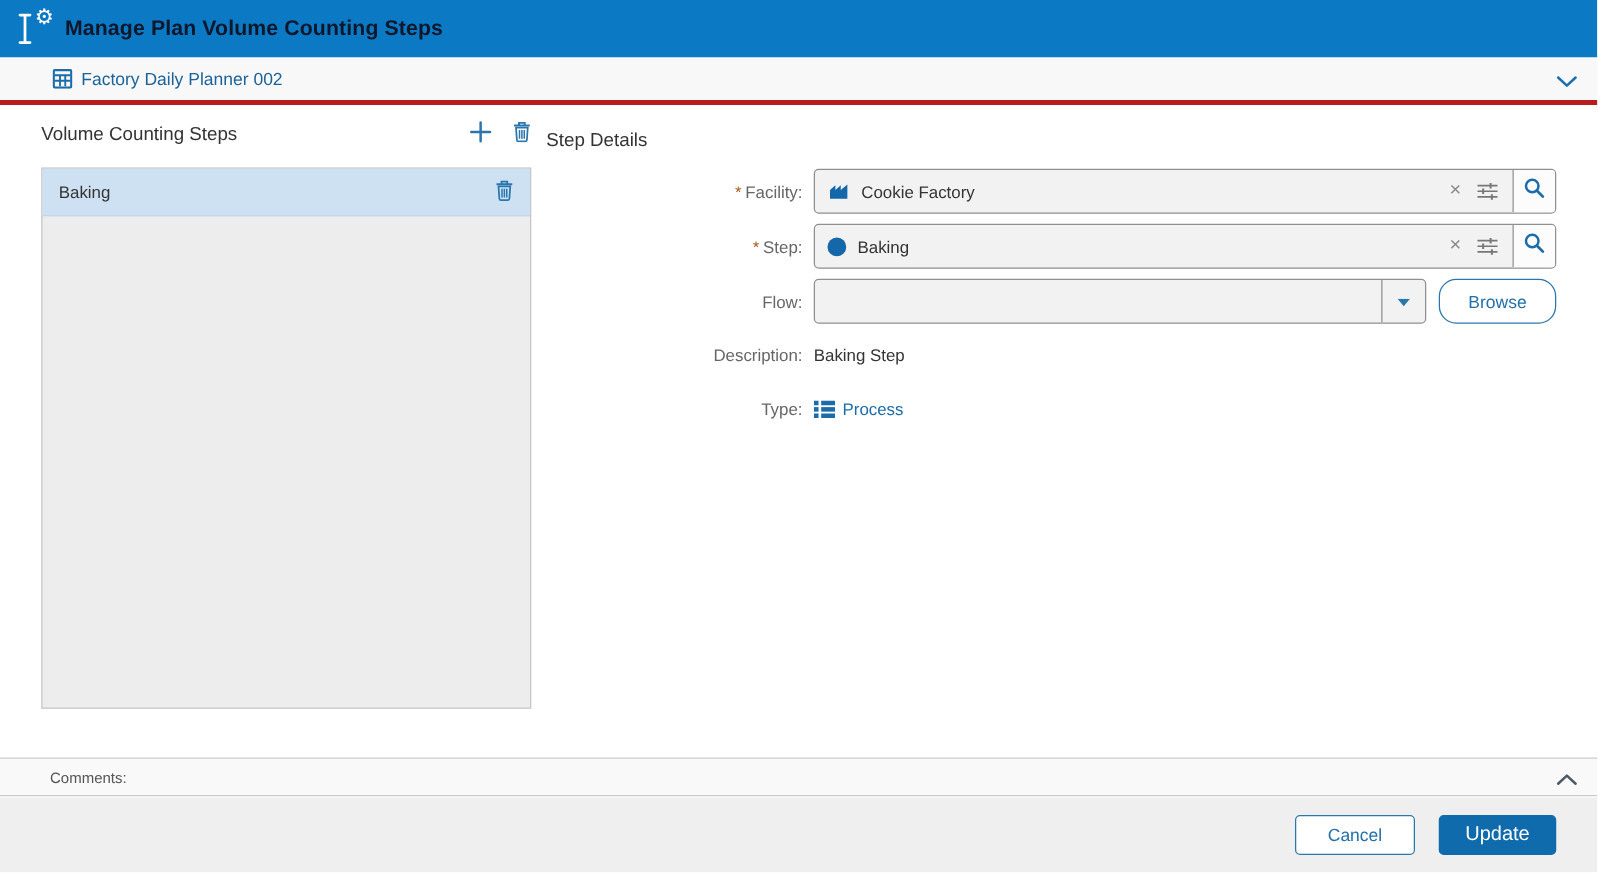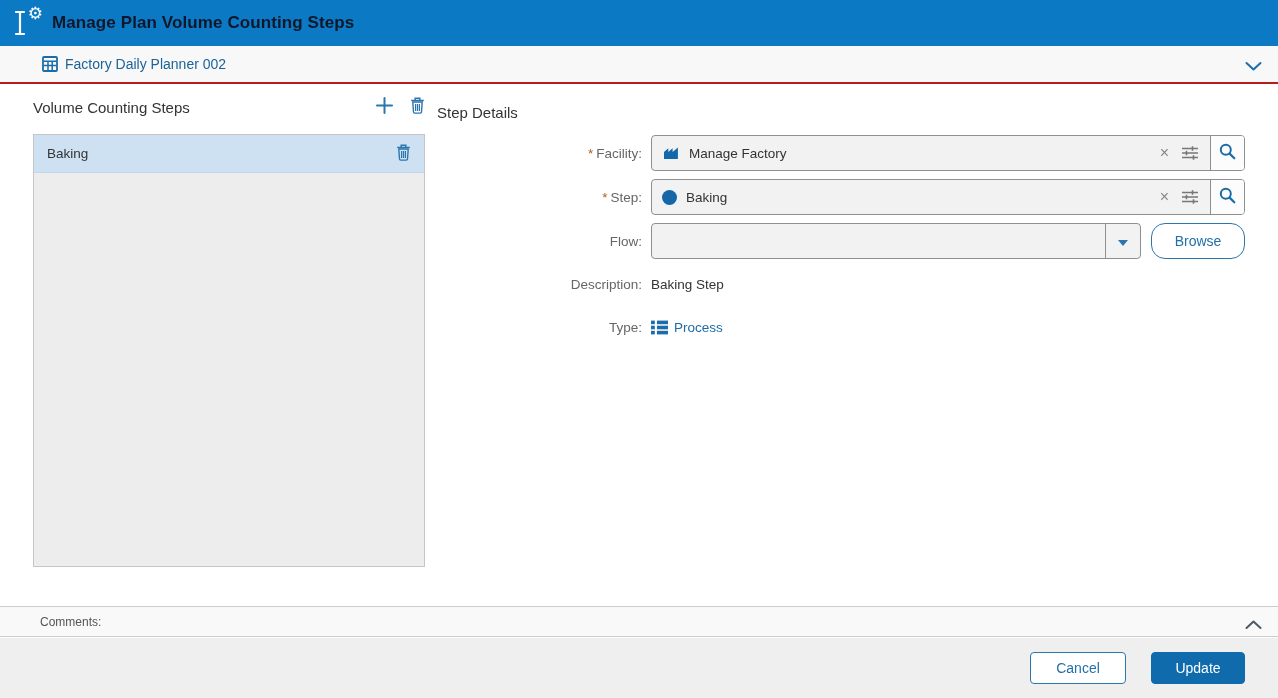--- a/index.html
+++ b/index.html
@@ -9,21 +9,21 @@
 
   
   .titlebar { position:absolute; top:0; left:0; right:0; height:46px; background:#0c79c5;
               display:flex; align-items:center; padding-left:13px; }
   .title-icon { position:relative; width:30px; height:32px; margin-right:9px; flex:0 0 auto; }
   .title-icon .gear-glyph { position:absolute; top:-2px; right:0; color:#fff; font-size:17px; line-height:17px; }
   .title-text { color:#0f172a; font-size:17px; font-weight:600; letter-spacing:.1px; }
 
   
   .breadcrumb-row { position:absolute; top:46px; left:0; right:0; height:38px; background:#f8f8f8;
-                    border-bottom:2px solid #b91c1c; display:flex; align-items:center; padding-left:42px; }
+                    border-bottom:4px solid #b91c1c; display:flex; align-items:center; padding-left:42px; }
   .breadcrumb-row .crumb-icon { margin-right:7px; display:flex; }
   .breadcrumb-row .crumb-text { color:#1c6399; font-size:14px; }
   .crumb-chevron { position:absolute; right:16px; top:12px; cursor:pointer; }
 
   
   .main { position:absolute; top:84px; left:0; right:0; height:522px; background:#fff; }
 
   .list-title-row { position:absolute; left:33px; top:12px; width:392px; display:flex; align-items:center; }
   .list-title { flex:1; font-size:15px; color:#333; }
   .icon-btn { background:none; border:none; padding:0; margin-left:16px; cursor:pointer; display:flex; align-items:center; }
@@ -69,22 +69,22 @@
                   border-top:1px solid #ccc; border-bottom:1px solid #ccc;
                   display:flex; align-items:center; padding-left:40px; }
   .comments-label { color:#555; font-size:12px; }
   .comments-chevron { position:absolute; right:16px; top:9px; cursor:pointer; }
 
   
   .footer { position:absolute; top:638px; left:0; right:0; height:60px; background:#efefef;
             display:flex; align-items:center; justify-content:flex-end; padding-right:33px; }
   .cancel-btn { width:96px; height:32px; background:#fff; border:1px solid #2b76ac; border-radius:4px;
                 color:#2270a8; font-size:14px; cursor:pointer; font-family:"Liberation Sans", sans-serif; }
-  .update-btn { margin-left:25px; width:94px; height:32px; background:#0f6bab; border:1px solid #0f6bab;
-                border-radius:4px; color:#fff; font-size:14px; cursor:pointer;
+  .update-btn { margin-left:19px; width:94px; height:32px; background:#0f6bab; border:1px solid #0f6bab;
+                border-radius:4px; color:#fff; font-size:16px; cursor:pointer;
                 font-family:"Liberation Sans", sans-serif; }
 </style>
 </head>
 <body>
 
 <div class="app">
 
   <div class="titlebar">
     <span class="title-icon">
       <svg width="22" height="32" viewBox="0 0 22 32">
@@ -150,21 +150,21 @@
     <div class="details-title">Step Details</div>
 
     <div class="frow" style="top:51px;">
       <span class="flabel"><span class="req">*</span><span>Facility:</span></span>
       <div class="lookup">
         <span class="f-icon">
           <svg width="18" height="14" viewBox="0 0 16 14">
             <path d="M1 13 V6 L5.3 2.2 V6 L9.6 2.2 V6 L14.9 1.6 V13 Z" fill="#1467a8"></path>
           </svg>
         </span>
-        <span class="f-value">Manage Factory</span>
+        <span class="f-value">Cookie Factory</span>
         <span class="f-clear">×</span>
         <span class="f-sliders">
           <svg width="18" height="16" viewBox="0 0 18 16">
             <path d="M1 3.5 H17 M1 8 H17 M1 12.5 H17" stroke="#777" stroke-width="1.3" fill="none"></path>
             <path d="M11.5 1.3 V5.7 M5.5 5.8 V10.2 M12.5 10.3 V14.7" stroke="#777" stroke-width="1.6" fill="none"></path>
           </svg>
         </span>
         <span class="f-search">
           <span>
             <svg width="17" height="17" viewBox="0 0 17 17">

